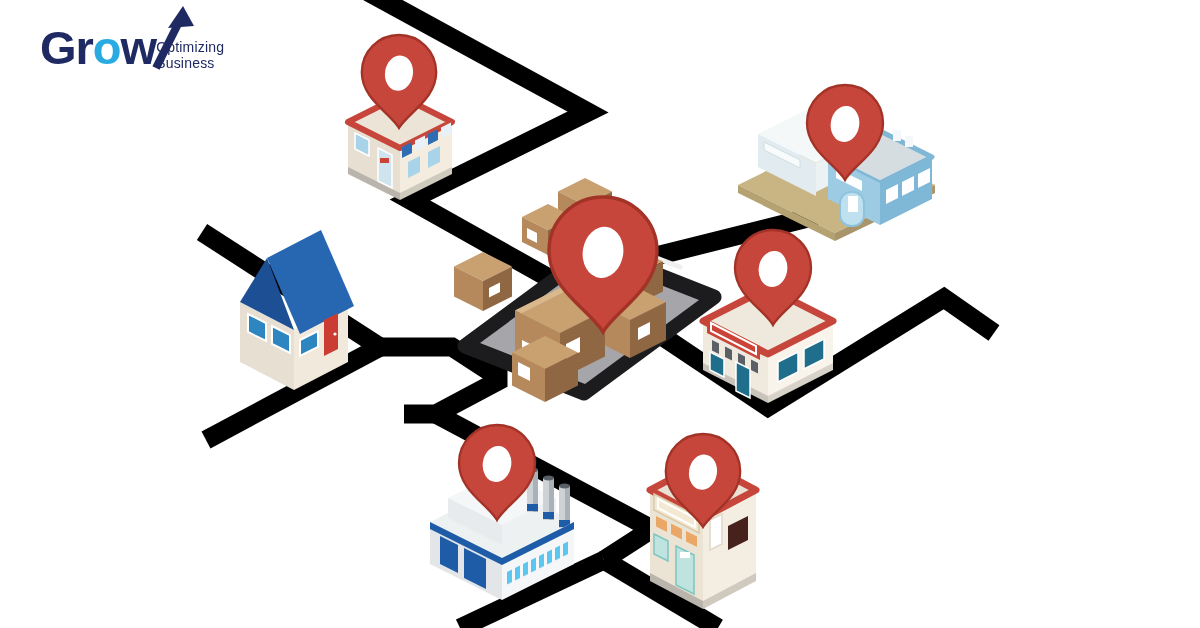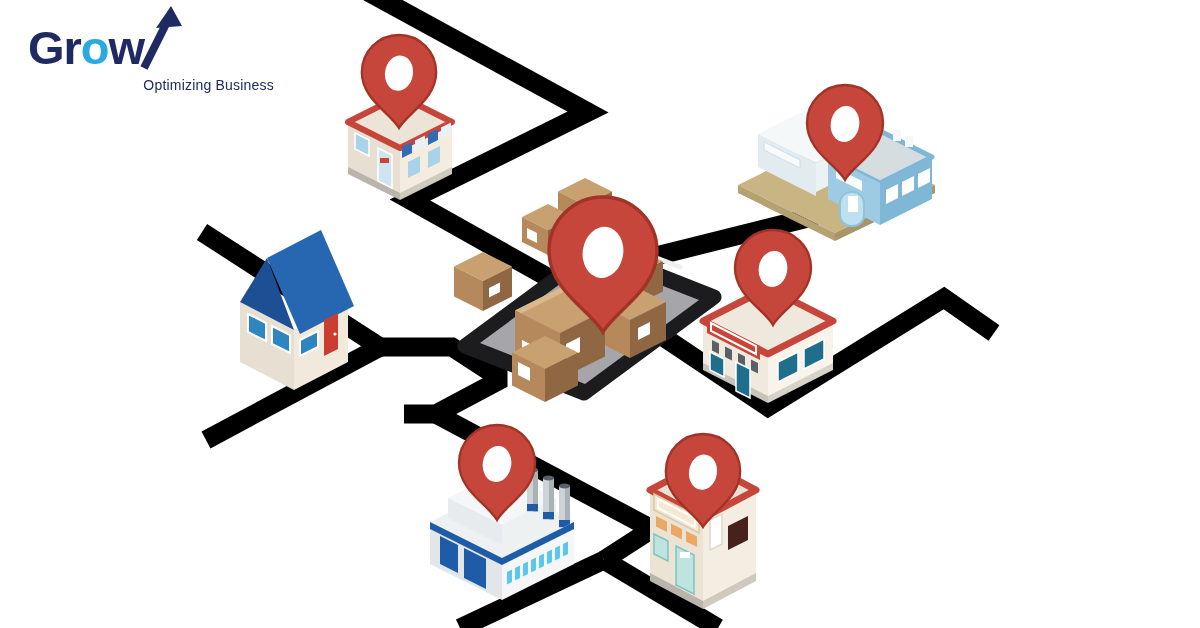--- a/index.html
+++ b/index.html
@@ -16,21 +16,21 @@
   .f-fblue{fill:var(--factory-blue,#1e5ca8);}
   .f-cyan{fill:var(--cyan-window,#5bc6f0);}
   .f-orange{fill:var(--awning-orange,#eaa765);}
   .roof-trim{stroke:var(--roof-red,#c7463c);stroke-linejoin:round;}
   .phone-frame{fill:var(--phone-frame,#1c1c1e);stroke:var(--phone-frame,#1c1c1e);
                stroke-width:15;stroke-linejoin:round;}
   .phone-screen{fill:var(--phone-screen,#a6a6aa);}
   .house-roof{fill:var(--house-roof-blue,#2766b0);}
   .house-gable{fill:var(--house-gable-blue,#1d4f94);}
   
-  .logo{position:absolute;left:28px;top:24px;display:flex;flex-direction:column;width:248px;}
+  .logo{position:absolute;left:40px;top:24px;display:flex;flex-direction:row;width:248px;}
   .logo-row{display:flex;align-items:flex-end;position:relative;}
   .lg{font-weight:800;font-size:47px;line-height:1;letter-spacing:-1px;color:var(--navy,#1f2a63);}
   .lg.o{color:var(--logo-light-blue,#29abe2);}
   .lg.max{color:var(--logo-blue,#2e7fc0);letter-spacing:0;margin-left:24px;}
   .logo-arrow{position:absolute;left:112px;top:-22px;overflow:visible;}
   .tagline{align-self:flex-end;font-weight:400;font-size:14px;color:var(--navy,#1f2a63);
            margin-top:6px;margin-right:2px;letter-spacing:0.2px;}
 </style>
 </head>
 <body>

